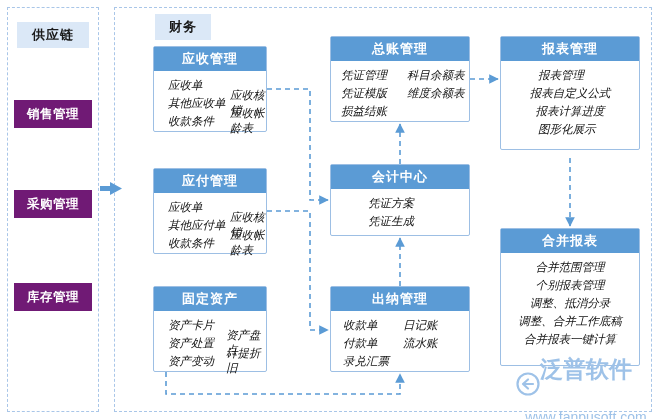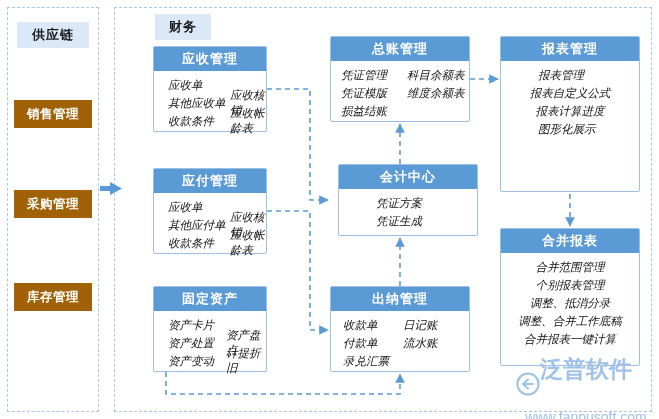--- a/index.html
+++ b/index.html
@@ -31,21 +31,21 @@
     font-weight: bold;
     display: flex; align-items: center; justify-content: center;
     letter-spacing: 1px;
   }
   #chip-supply  { left: 17px;  top: 22px; width: 72px; height: 26px; }
   #chip-finance { left: 155px; top: 14px; width: 56px; height: 26px; }
 
   
   .mod-orange {
     position: absolute;
-    background: #a16207;
+    background: #701a75;
     color: #ffffff;
     font-size: 12.5px;
     font-weight: bold;
     display: flex; align-items: center; justify-content: center;
     letter-spacing: 0.5px;
   }
   #mod-sales     { left: 14px; top: 100px; width: 78px; height: 28px; }
   #mod-purchase  { left: 14px; top: 190px; width: 78px; height: 28px; }
   #mod-inventory { left: 14px; top: 283px; width: 78px; height: 28px; }
 
@@ -79,23 +79,23 @@
   }
   .card .row .c1 { min-width: 64px; display: inline-block; }
   .card .row .c2 { display: inline-block; }
   .card.centered .row { justify-content: center; padding-left: 0; }
 
   
   #card-ar   { left: 153px; top: 46px;  width: 114px; height: 86px; }
   #card-ap   { left: 153px; top: 168px; width: 114px; height: 86px; }
   #card-fa   { left: 153px; top: 286px; width: 114px; height: 86px; }
   #card-gl   { left: 330px; top: 36px;  width: 140px; height: 86px; }
-  #card-acc  { left: 330px; top: 164px; width: 140px; height: 72px; margin-left: 8px; }
+  #card-acc  { left: 330px; top: 164px; width: 140px; height: 72px; }
   #card-cash { left: 330px; top: 286px; width: 140px; height: 86px; }
-  #card-rpt  { left: 500px; top: 36px;  width: 140px; height: 156px; }
+  #card-rpt  { left: 500px; top: 36px;  width: 140px; height: 114px; }
   #card-cons { left: 500px; top: 228px; width: 140px; height: 138px; }
 
   #card-gl .row   { padding-left: 10px; }
   #card-gl .row .c1 { min-width: 66px; }
   #card-cash .row { padding-left: 12px; }
   #card-cash .row .c1 { min-width: 60px; }
   #card-fa .row .c1 { min-width: 58px; }
   #card-ar .row .c1, #card-ap .row .c1 { min-width: 62px; }
 
   

